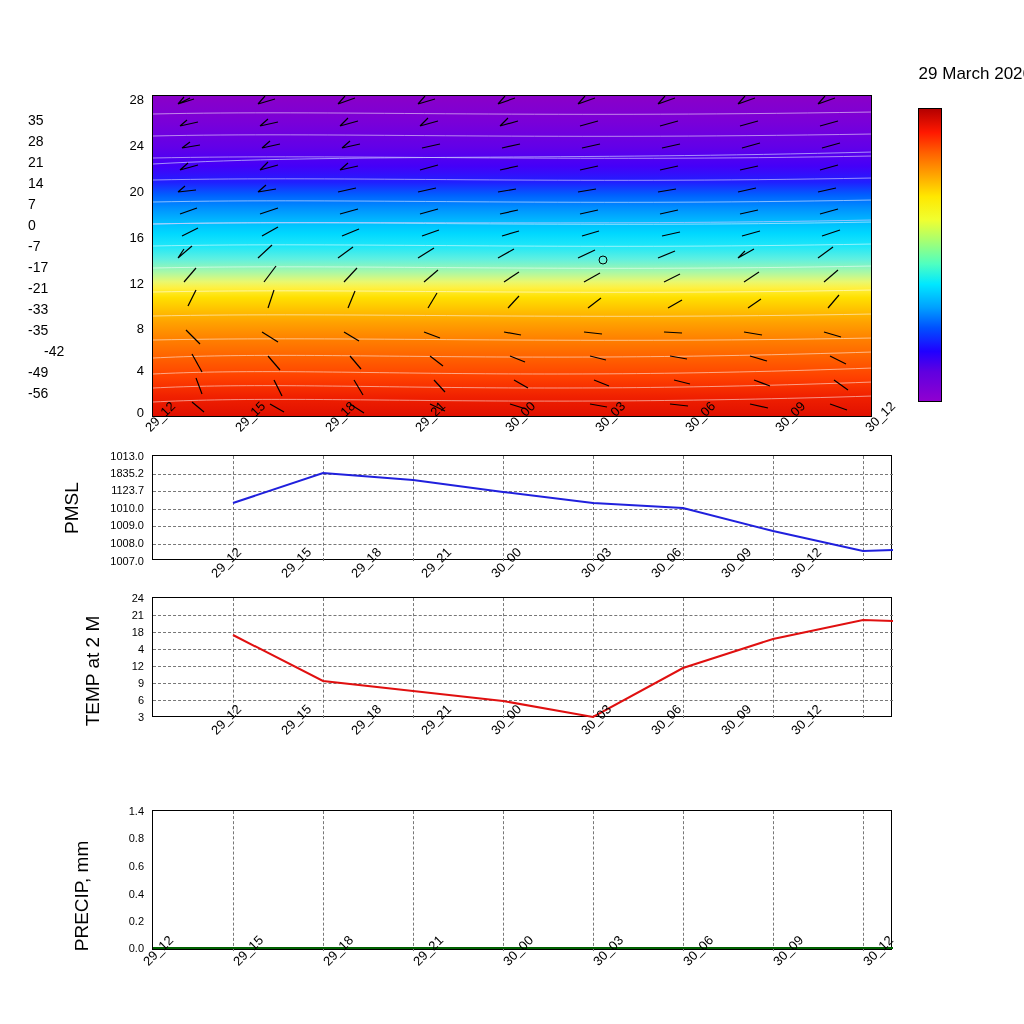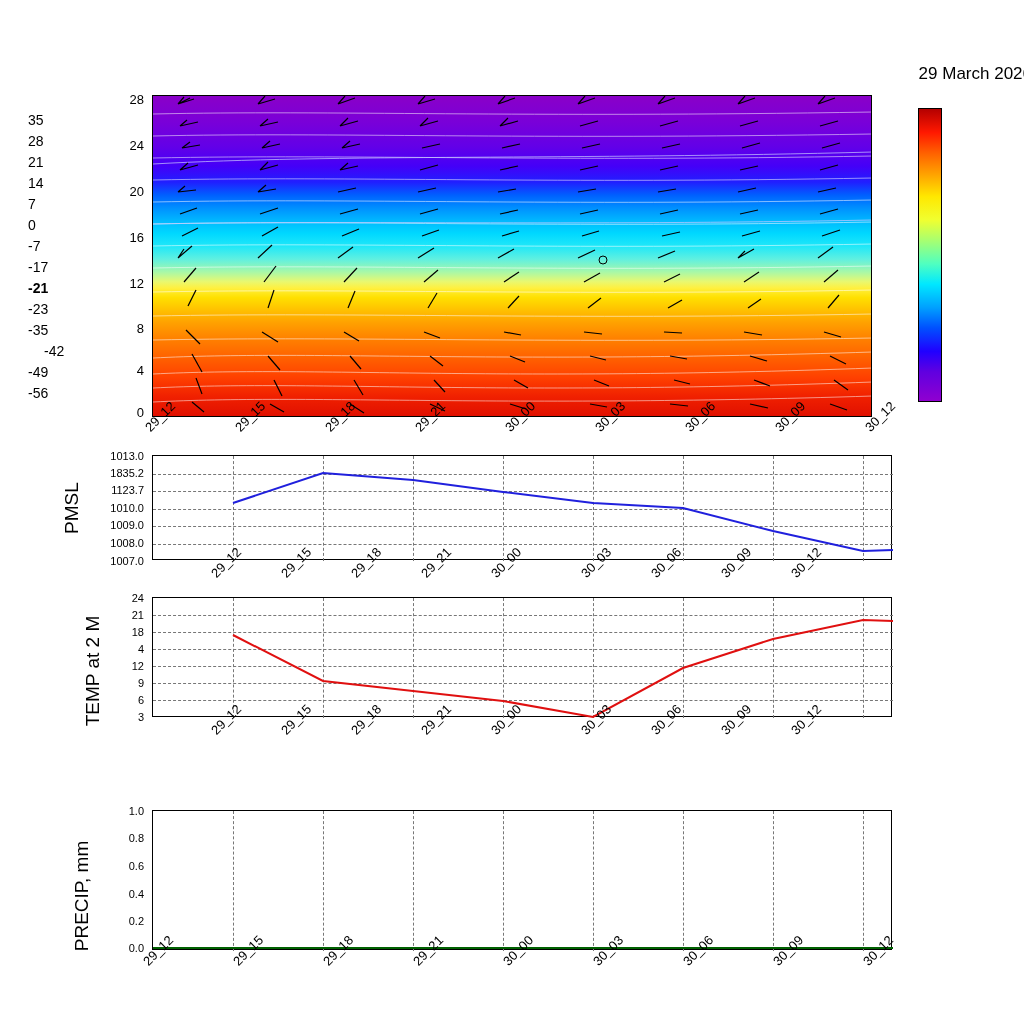--- a/index.html
+++ b/index.html
@@ -303,22 +303,22 @@
       #0050ff 75%, #2000ff 83%, #6000e0 90%, #9000d0 100%);
   "></div>
   <div class="cb-tick" style="top:120px;">35</div>
   <div class="cb-tick" style="top:141px;">28</div>
   <div class="cb-tick" style="top:162px;">21</div>
   <div class="cb-tick" style="top:183px;">14</div>
   <div class="cb-tick" style="top:204px;">7</div>
   <div class="cb-tick" style="top:225px;">0</div>
   <div class="cb-tick" style="top:246px;">-7</div>
   <div class="cb-tick" style="top:267px;">-17</div>
-  <div class="cb-tick" style="top:288px;font-weight:bold;">-21</div>
-  <div class="cb-tick" style="top:309px;">-23</div>
+  <div class="cb-tick" style="top:288px;">-21</div>
+  <div class="cb-tick" style="top:309px;">-33</div>
   <div class="cb-tick" style="top:330px;">-35</div>
   <div class="cb-tick" style="top:351px;margin-left:16px;">-42</div>
   <div class="cb-tick" style="top:372px;">-49</div>
   <div class="cb-tick" style="top:393px;">-56</div>
 
   <div class="axis-label-v" style="left:46px;top:497px;transform:rotate(-90deg);">PMSL</div>
 
   <div class="plot" id="pmsl" style="left:152px;top:455px;width:740px;height:105px;">
     <div class="gridv" style="left:80px;top:0;height:105px;"></div>
     <div class="gridv" style="left:170px;top:0;height:105px;"></div>
@@ -403,21 +403,21 @@
     <div class="gridv" style="left:260px;top:0;height:140px;"></div>
     <div class="gridv" style="left:350px;top:0;height:140px;"></div>
     <div class="gridv" style="left:440px;top:0;height:140px;"></div>
     <div class="gridv" style="left:530px;top:0;height:140px;"></div>
     <div class="gridv" style="left:620px;top:0;height:140px;"></div>
     <div class="gridv" style="left:710px;top:0;height:140px;"></div>
     <svg width="740" height="140">
       <polyline points="0,137 740,137" fill="none" stroke="#006000" stroke-width="2"></polyline>
     </svg>
   </div>
-  <div class="ytick" style="left:108px;top:811px;width:36px;">1.0</div>
+  <div class="ytick" style="left:108px;top:811px;width:36px;">1.4</div>
   <div class="ytick" style="left:108px;top:838px;width:36px;">0.8</div>
   <div class="ytick" style="left:108px;top:866px;width:36px;">0.6</div>
   <div class="ytick" style="left:108px;top:894px;width:36px;">0.4</div>
   <div class="ytick" style="left:108px;top:921px;width:36px;">0.2</div>
   <div class="ytick" style="left:108px;top:948px;width:36px;">0.0</div>
 
   <div class="xtick" style="left:140px;top:958px;">29_12</div>
   <div class="xtick" style="left:230px;top:958px;">29_15</div>
   <div class="xtick" style="left:320px;top:958px;">29_18</div>
   <div class="xtick" style="left:410px;top:958px;">29_21</div>

